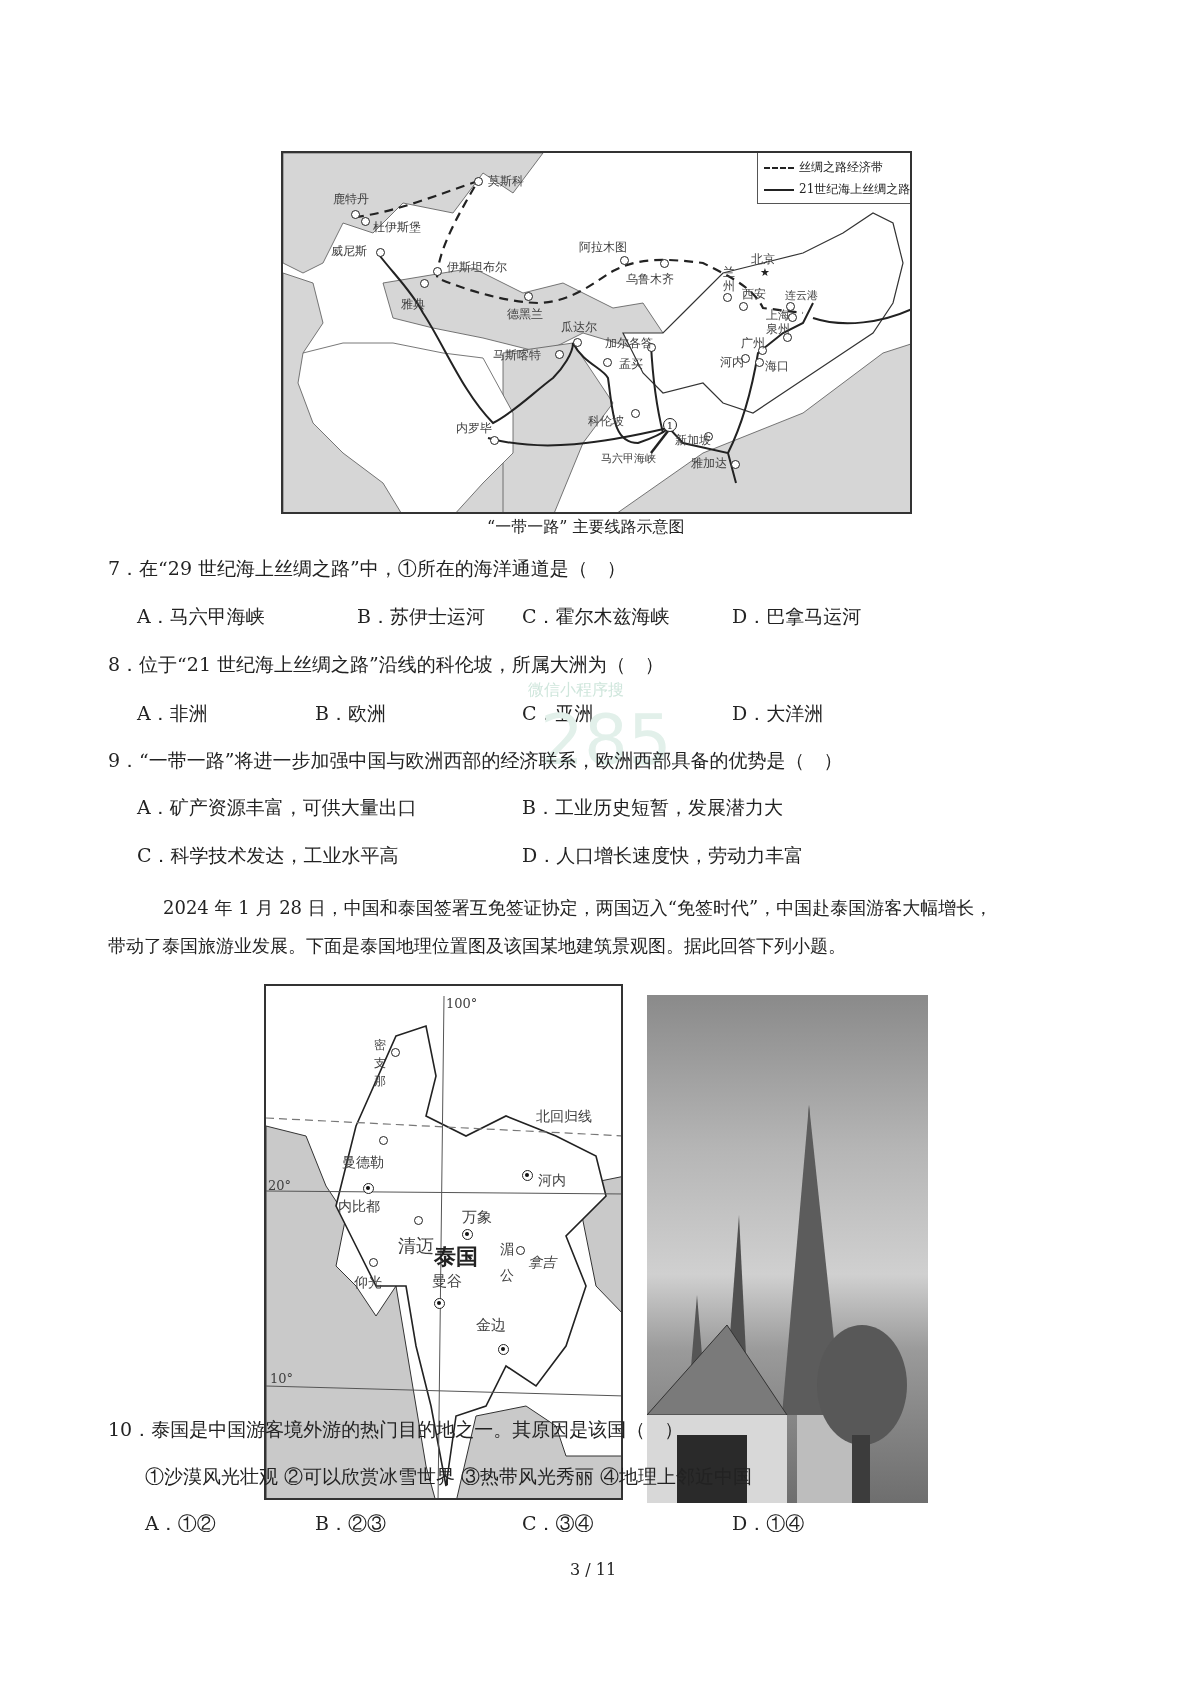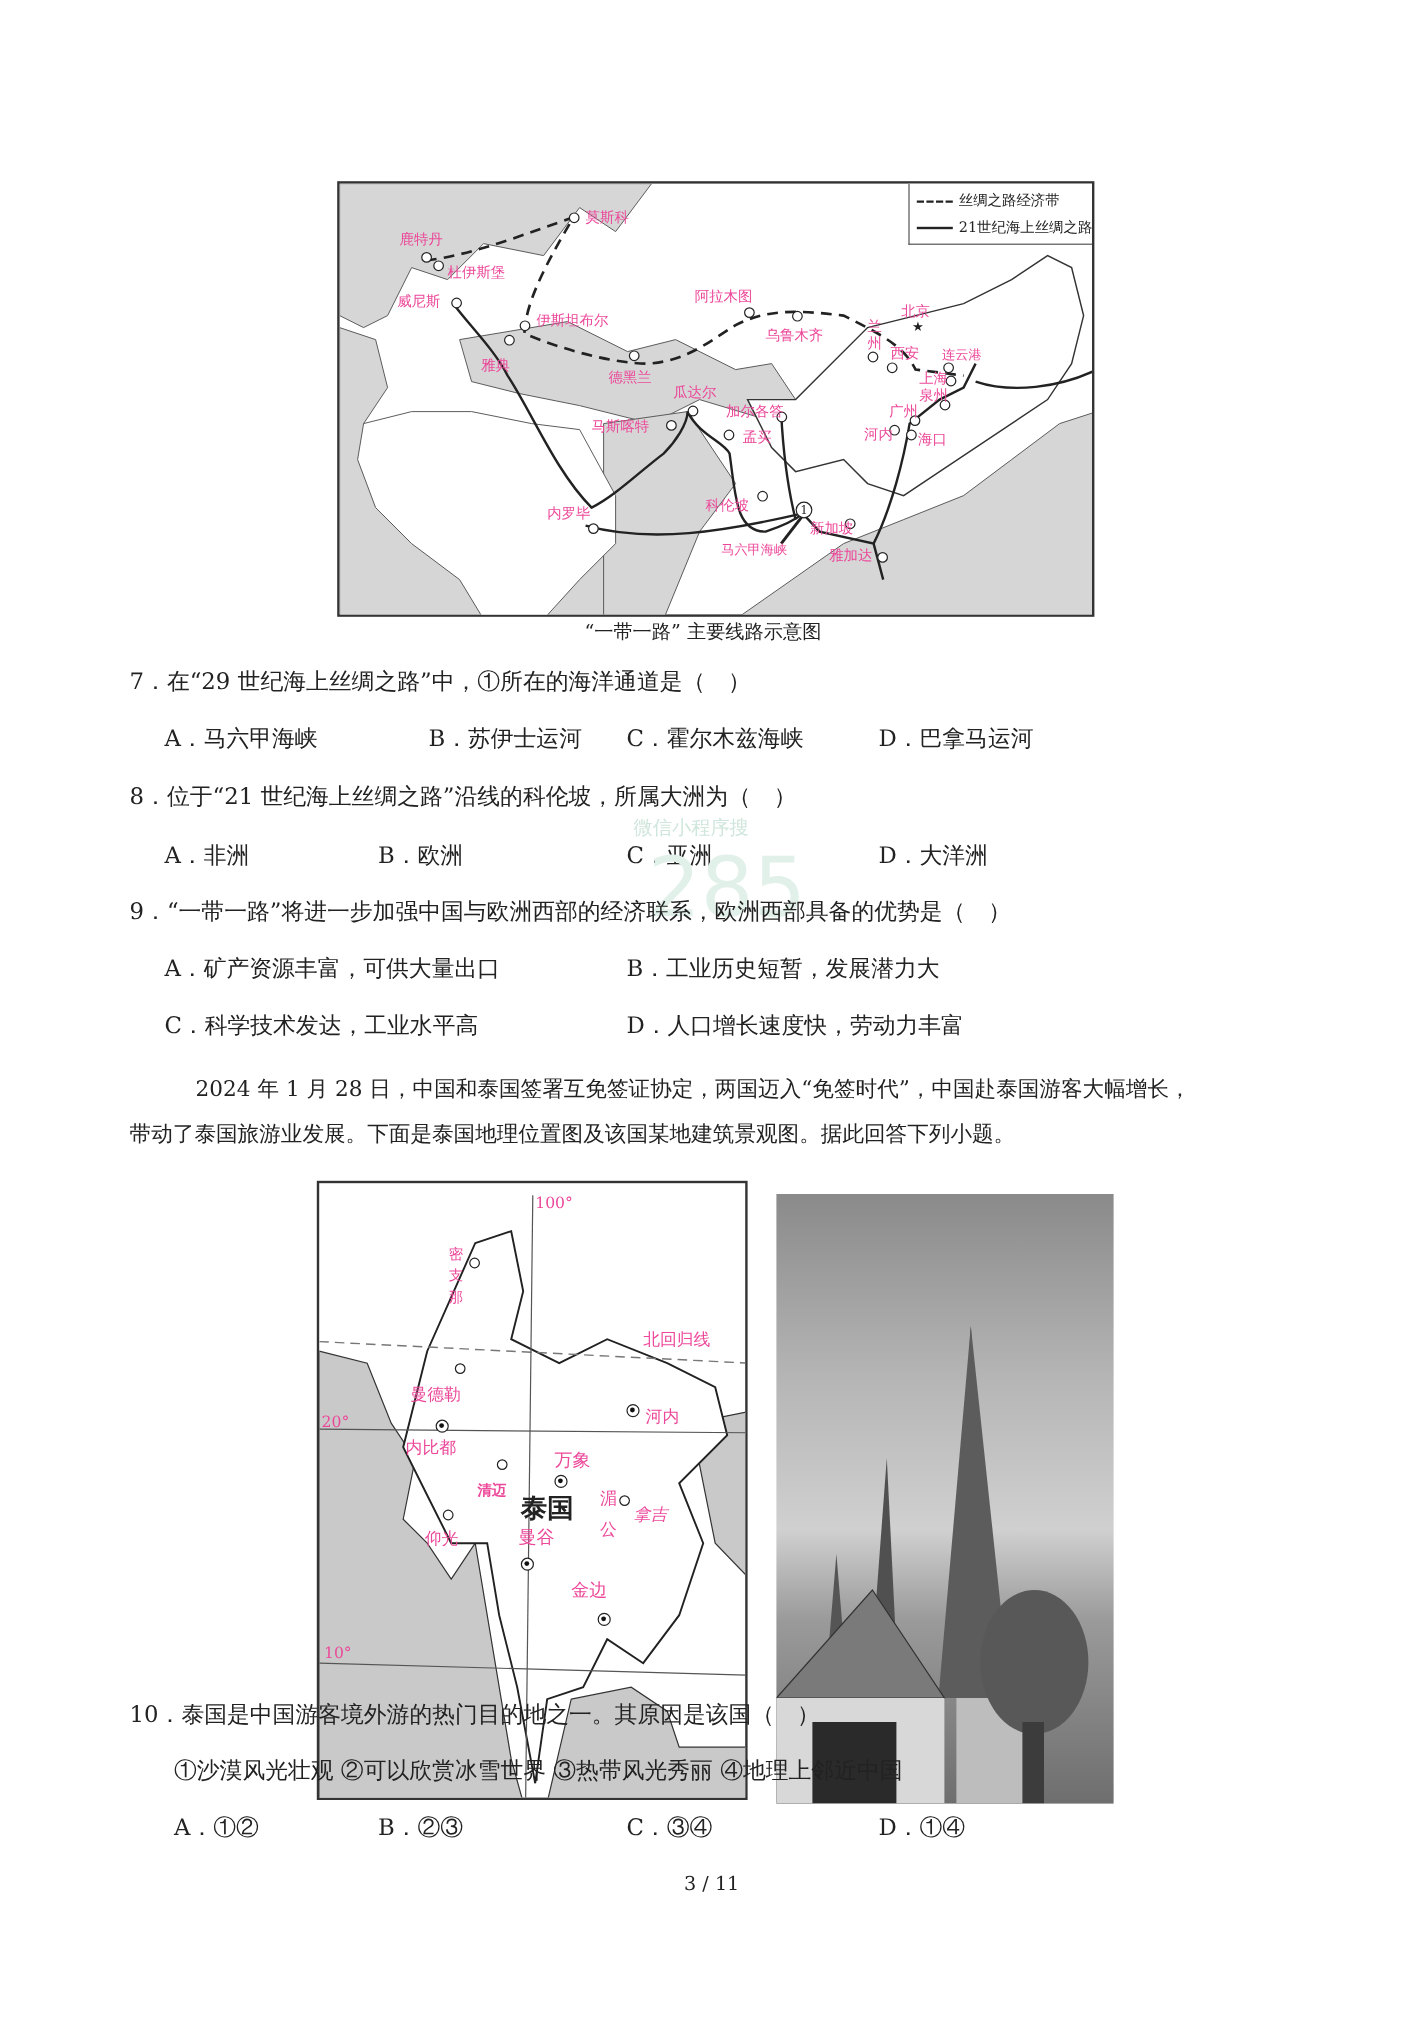--- a/index.html
+++ b/index.html
@@ -6,21 +6,21 @@
   body{width:1190px;height:1683px;position:relative;overflow:hidden;font-family:"DejaVu Serif","Liberation Serif",serif;color:#222;}
   .abs{position:absolute;}
   .line{position:absolute;font-size:19px;white-space:nowrap;line-height:24px;}
   .opt{position:absolute;font-size:19px;white-space:nowrap;line-height:24px;}
   .caption{position:absolute;font-size:16px;white-space:nowrap;}
   .map-frame{position:absolute;border:2px solid #333;background:#fff;overflow:hidden;box-sizing:border-box;}
   .legend{position:absolute;right:0;top:0;width:152px;height:50px;border-left:1.5px solid #555;border-bottom:1.5px solid #555;background:#fff;font-size:12px;}
   .legend-row{position:absolute;left:6px;display:flex;align-items:center;gap:5px;white-space:nowrap;}
   .dash{width:30px;height:0;border-top:2.5px dashed #222;}
   .solid{width:30px;height:0;border-top:2.5px solid #222;}
-  .city{position:absolute;font-size:12px;color:#ec4899;white-space:nowrap;}
+  .city{position:absolute;font-size:12px;color:#404040;white-space:nowrap;}
   .dot{position:absolute;width:9px;height:9px;border:1.5px solid #222;border-radius:50%;background:#fff;box-sizing:border-box;}
   .capdot{position:absolute;width:11px;height:11px;border:1.5px solid #222;border-radius:50%;background:#fff;box-sizing:border-box;}
   .capdot::after{content:"";position:absolute;left:2px;top:2px;width:4px;height:4px;border-radius:50%;background:#111;}
   .watermark{position:absolute;color:#cfe6dc;font-size:16px;font-family:"DejaVu Sans",sans-serif;white-space:nowrap;}
   .page-num{position:absolute;font-size:16px;white-space:nowrap;}
 </style>
 </head>
 <body>
 
 <div class="map-frame" style="left:281px;top:151px;width:631px;height:363px;">
@@ -65,21 +65,21 @@
   <span class="city" style="left:48px;top:90px;">威尼斯</span>
   <div class="dot" style="left:150px;top:114px;"></div>
   <span class="city" style="left:164px;top:106px;">伊斯坦布尔</span>
   <div class="dot" style="left:137px;top:126px;"></div>
   <span class="city" style="left:118px;top:143px;">雅典</span>
   <div class="dot" style="left:241px;top:139px;"></div>
   <span class="city" style="left:224px;top:153px;">德黑兰</span>
   <div class="dot" style="left:337px;top:103px;"></div>
   <span class="city" style="left:296px;top:86px;">阿拉木图</span>
   <div class="dot" style="left:377px;top:106px;"></div>
-  <span class="city" style="left:355px;top:118px;">乌鲁木齐</span>
+  <span class="city" style="left:343px;top:118px;">乌鲁木齐</span>
   <span class="city" style="left:440px;top:112px;width:12px;white-space:normal;line-height:14px;">兰州</span>
   <div class="dot" style="left:440px;top:140px;"></div>
   <span class="city" style="left:468px;top:98px;">北京</span>
   <span class="abs" style="left:477px;top:113px;font-size:11px;">★</span>
   <div class="dot" style="left:456px;top:149px;"></div>
   <span class="city" style="left:459px;top:133px;">西安</span>
   <div class="dot" style="left:503px;top:149px;"></div>
   <span class="city" style="left:502px;top:135px;font-size:11px;">连云港</span>
   <div class="dot" style="left:505px;top:160px;"></div>
   <span class="city" style="left:483px;top:154px;">上海</span>
@@ -151,21 +151,21 @@
   <span class="city" style="left:2px;top:192px;font-size:13px;">20°</span>
   <span class="city" style="left:4px;top:385px;font-size:13px;">10°</span>
   <span class="city" style="left:270px;top:122px;font-size:14px;">北回归线</span>
   <span class="city" style="left:108px;top:50px;width:14px;white-space:normal;line-height:18px;font-size:12px;">密支那</span>
   <div class="dot" style="left:125px;top:62px;"></div>
   <div class="dot" style="left:113px;top:150px;"></div>
   <span class="city" style="left:76px;top:168px;font-size:14px;">曼德勒</span>
   <div class="capdot" style="left:97px;top:197px;"></div>
   <span class="city" style="left:72px;top:212px;font-size:14px;">内比都</span>
   <div class="dot" style="left:148px;top:230px;"></div>
-  <span class="city" style="left:132px;top:248px;font-size:12px;font-weight:bold;">清迈</span>
+  <span class="city" style="left:132px;top:248px;font-size:18px;">清迈</span>
   <div class="dot" style="left:103px;top:272px;"></div>
   <span class="city" style="left:88px;top:288px;font-size:14px;">仰光</span>
   <div class="capdot" style="left:196px;top:243px;"></div>
   <span class="city" style="left:196px;top:222px;font-size:15px;">万象</span>
   <div class="capdot" style="left:256px;top:184px;"></div>
   <span class="city" style="left:272px;top:186px;font-size:14px;">河内</span>
   <span class="city" style="left:168px;top:256px;font-size:22px;font-weight:bold;color:#222;">泰国</span>
   <span class="city" style="left:166px;top:286px;font-size:15px;">曼谷</span>
   <div class="capdot" style="left:168px;top:312px;"></div>
   <span class="city" style="left:234px;top:250px;width:14px;white-space:normal;line-height:26px;font-size:14px;">湄公</span>

